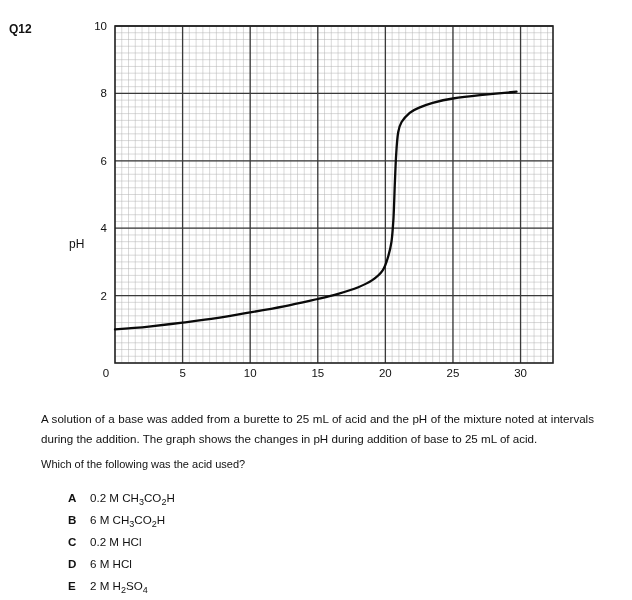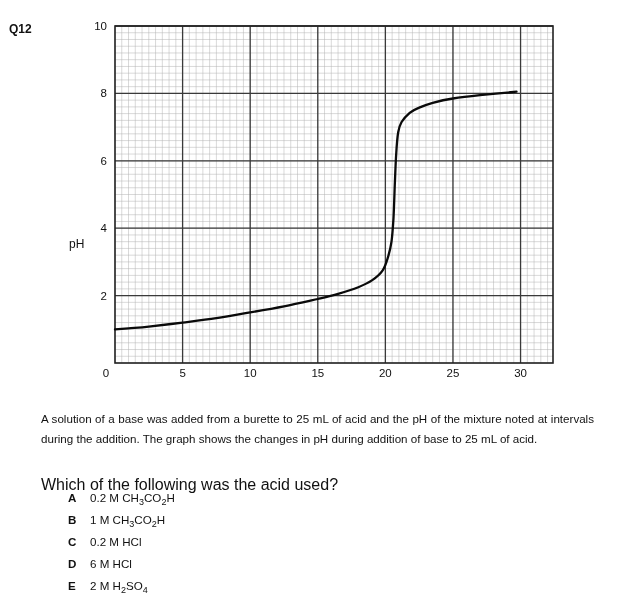--- a/index.html
+++ b/index.html
@@ -25,22 +25,22 @@
   .xlabel {
     position: absolute; left: 115px; top: 383px; width: 438px;
     text-align: center; font-size: 12px;
   }
   .qtext {
     position: absolute; left: 41px; top: 409px; width: 553px;
     font-size: 11.6px; line-height: 20px;
     text-align: justify;
   }
   .qprompt {
-    position: absolute; left: 41px; top: 476px;
-    font-size: 16px;
+    position: absolute; left: 41px; top: 458px;
+    font-size: 11px;
   }
   .options { position: absolute; left: 68px; top: 491px; }
   .option {
     display: flex; align-items: baseline;
     height: 22px; font-size: 11.6px;
   }
   .option .letter { font-weight: bold; width: 22px; flex: 0 0 22px; }
   .option sub { font-size: 9px; }
 </style>
 </head>
@@ -199,21 +199,21 @@
 
   <div class="qtext">A solution of a base was added from a burette to 25 mL of acid and the pH of the mixture noted at intervals during the addition. The graph shows the changes in pH during addition of base to 25 mL of acid.</div>
   <div class="qprompt">Which of the following was the acid used?</div>
   <div class="options">
       <div class="option">
         <span class="letter">A</span>
         <span><span>0.2 M CH</span><sub>3</sub><span>CO</span><sub>2</sub><span>H</span></span>
       </div>
       <div class="option">
         <span class="letter">B</span>
-        <span><span>1 M CH</span><sub>3</sub><span>CO</span><sub>2</sub><span>H</span></span>
+        <span><span>6 M CH</span><sub>3</sub><span>CO</span><sub>2</sub><span>H</span></span>
       </div>
       <div class="option">
         <span class="letter">C</span>
         <span><span>0.2 M HCl</span></span>
       </div>
       <div class="option">
         <span class="letter">D</span>
         <span><span>6 M HCl</span></span>
       </div>
       <div class="option">

